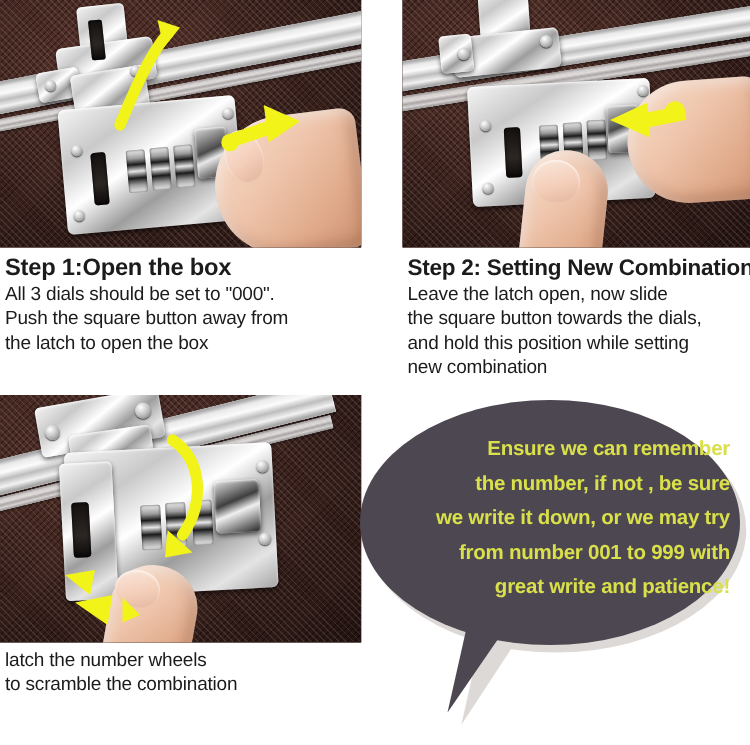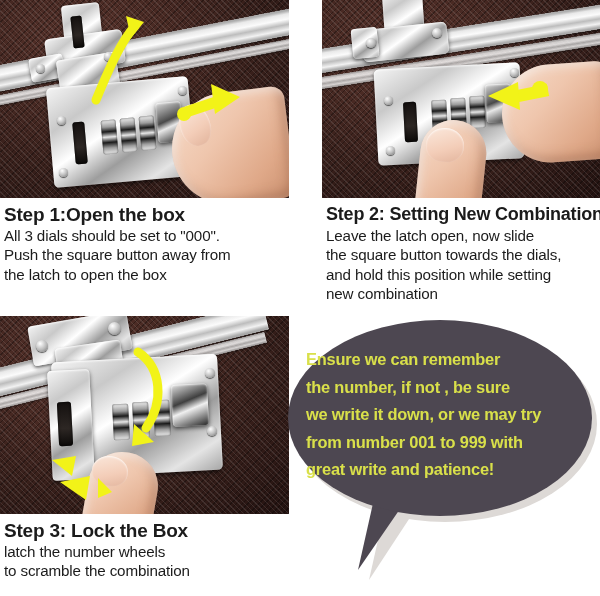--- a/index.html
+++ b/index.html
@@ -83,21 +83,21 @@
   .cap-body div{white-space:nowrap;}
   .cap1{left:4px;top:203px;}
   .cap2{left:326px;top:203px;}
   .cap3{left:4px;top:519px;}
   .cap2 .cap-title{font-size:18px;}
 
   
   .bubble-wrap{position:absolute;left:286px;top:318px;width:314px;height:262px;}
   .bubble-text{
     position:absolute;left:20px;top:28px;width:278px;
-    text-align:left;
+    text-align:right;
     color:#d9e04a;
     font-size:16.4px;
     font-weight:bold;
     line-height:27.5px;
     letter-spacing:-.2px;
   }
   .bubble-text div{white-space:nowrap;}
 </style>
 </head>
 <body>
@@ -222,21 +222,20 @@
     <div class="cap-title">Step 2: Setting New Combination</div>
     <div class="cap-body">
       <div>Leave the latch open, now slide</div>
       <div>the square button towards the dials,</div>
       <div>and hold this position while setting</div>
       <div>new combination</div>
     </div>
   </div>
 
   <div class="caption cap3">
-    <div class="cap-title">Step 3: Lock the Box</div>
     <div class="cap-body">
       <div>latch the number wheels</div>
       <div>to scramble the combination</div>
     </div>
   </div>
 
   <div class="bubble-wrap">
     <svg viewBox="0 0 314 262" style="position:absolute;left:0;top:0;width:314px;height:262px;overflow:visible;">
       <g transform="translate(5,6)">
         <ellipse cx="154" cy="100" rx="152" ry="98" fill="#ddd9d6"></ellipse>

